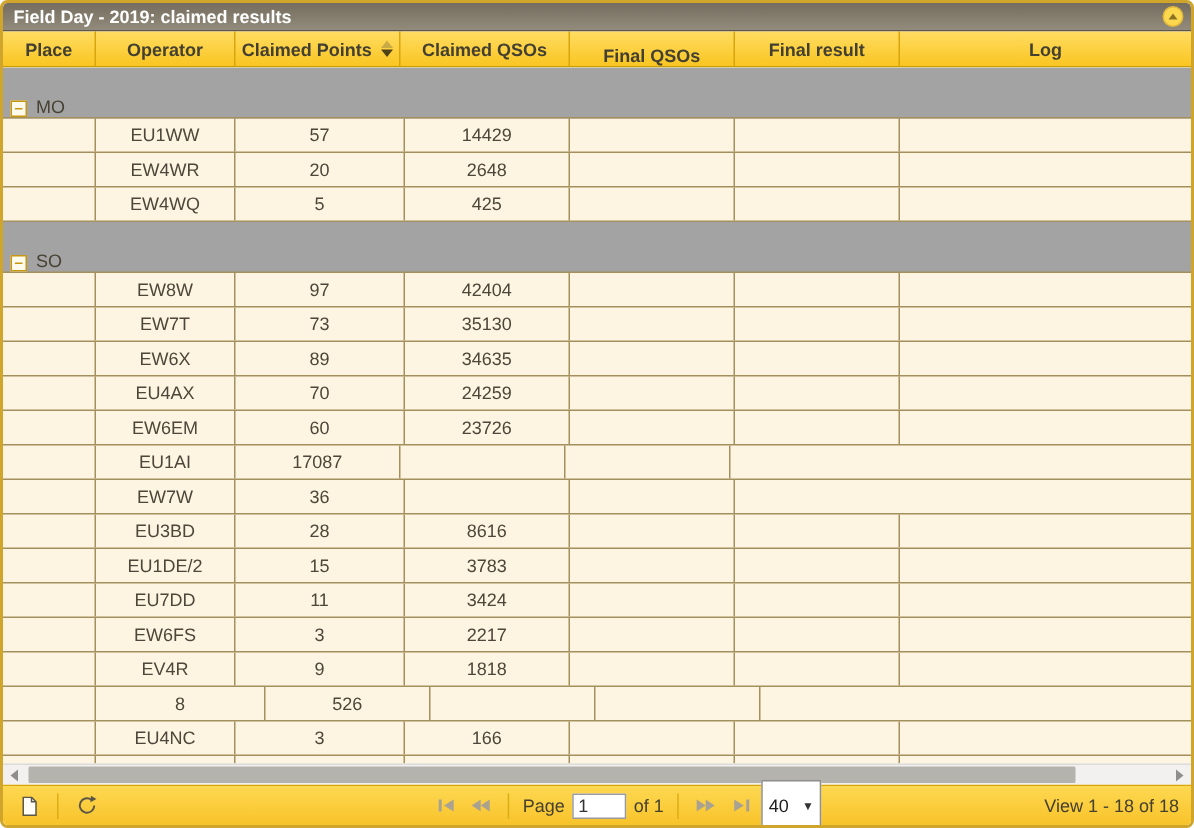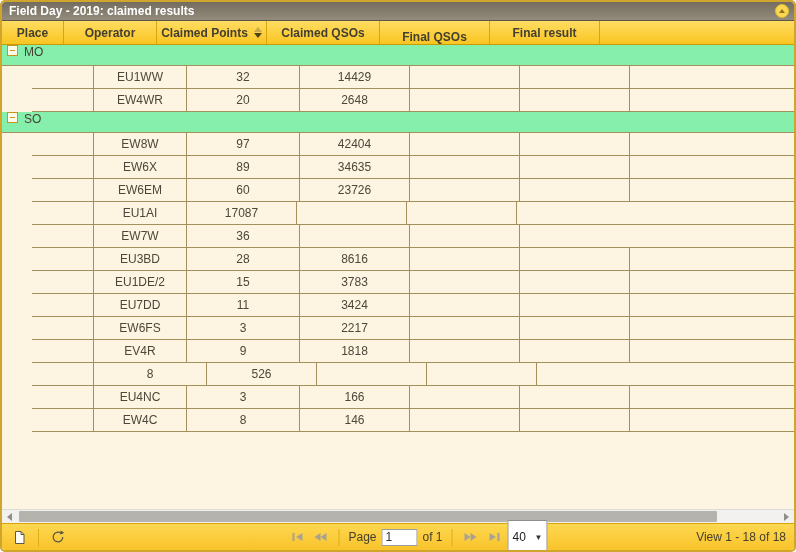--- a/index.html
+++ b/index.html
@@ -33,22 +33,22 @@
     font-size:12px;font-weight:bold;color:#444031;gap:4px;cursor:pointer;
   }
   .hcell.last{border-right:none;}
   .sortbox{display:flex;flex-direction:column;gap:1px;margin-left:2px;}
   .tri{width:0;height:0;border-left:4px solid transparent;border-right:4px solid transparent;}
   .tri.up{border-bottom:5px solid #8a7a43;opacity:.45;}
   .tri.down{border-top:5px solid #4e4218;opacity:.45;}
   .tri.on{opacity:1;}
   .gbody{flex:1;background:#fdf5e1;overflow:hidden;font-size:12px;color:#4c473a;}
   .row{display:flex;border-bottom:1px solid #a3905c;}
-  .data-row{height:23px;cursor:pointer;margin-left:30px;}
-  .group-row{height:21px;background:#86efac;align-items:flex-start;padding-left:5px;cursor:pointer;}
+  .data-row{height:23px;cursor:pointer;}
+  .group-row{height:34px;background:#a3a3a3;align-items:flex-end;padding-left:5px;cursor:pointer;}
   .cell{
     border-right:1px solid #a3905c;height:100%;
     display:flex;align-items:center;justify-content:center;overflow:hidden;
   }
   .cell.last{border-right:none;}
   .minusbox{
     width:11px;height:11px;border:1px solid #c79712;background:#fefaec;
     position:relative;margin-right:6px;flex:0 0 11px;
   }
   .minusbox::after{
@@ -119,63 +119,93 @@
       </div>
       <div class="hcell" style="width: 113px;">
         <span>Claimed QSOs</span>
       </div>
       <div class="hcell" style="width: 110px; align-items: flex-end;">
         <span>Final QSOs</span>
       </div>
       <div class="hcell" style="width: 110px;">
         <span>Final result</span>
       </div>
+      <div class="hcell last" style="width: 194px; flex: 1 1 0%;">
+        <span>Log</span>
+      </div>
     </div>
 
   <div class="gbody">
       <div class="row group-row">
         <span class="minusbox"></span>
         <span class="glabel">MO</span>
       </div>
       <div class="row data-row">
         <div class="cell" style="width: 62px;"></div>
         <div class="cell" style="width: 93px;">EU1WW</div>
-        <div class="cell" style="width: 113px;">32</div>
+        <div class="cell" style="width: 113px;">57</div>
         <div class="cell" style="width: 110px;">14429</div>
         <div class="cell" style="width: 110px;"></div>
         <div class="cell" style="width: 110px;"></div>
         <div class="cell last" style="width: 194px; flex: 1 1 0%;"></div>
       </div>
       <div class="row data-row">
         <div class="cell" style="width: 62px;"></div>
         <div class="cell" style="width: 93px;">EW4WR</div>
         <div class="cell" style="width: 113px;">20</div>
         <div class="cell" style="width: 110px;">2648</div>
         <div class="cell" style="width: 110px;"></div>
         <div class="cell" style="width: 110px;"></div>
         <div class="cell last" style="width: 194px; flex: 1 1 0%;"></div>
       </div>
+      <div class="row data-row">
+        <div class="cell" style="width: 62px;"></div>
+        <div class="cell" style="width: 93px;">EW4WQ</div>
+        <div class="cell" style="width: 113px;">5</div>
+        <div class="cell" style="width: 110px;">425</div>
+        <div class="cell" style="width: 110px;"></div>
+        <div class="cell" style="width: 110px;"></div>
+        <div class="cell last" style="width: 194px; flex: 1 1 0%;"></div>
+      </div>
       <div class="row group-row">
         <span class="minusbox"></span>
         <span class="glabel">SO</span>
       </div>
       <div class="row data-row">
         <div class="cell" style="width: 62px;"></div>
         <div class="cell" style="width: 93px;">EW8W</div>
         <div class="cell" style="width: 113px;">97</div>
         <div class="cell" style="width: 110px;">42404</div>
         <div class="cell" style="width: 110px;"></div>
         <div class="cell" style="width: 110px;"></div>
         <div class="cell last" style="width: 194px; flex: 1 1 0%;"></div>
       </div>
       <div class="row data-row">
         <div class="cell" style="width: 62px;"></div>
+        <div class="cell" style="width: 93px;">EW7T</div>
+        <div class="cell" style="width: 113px;">73</div>
+        <div class="cell" style="width: 110px;">35130</div>
+        <div class="cell" style="width: 110px;"></div>
+        <div class="cell" style="width: 110px;"></div>
+        <div class="cell last" style="width: 194px; flex: 1 1 0%;"></div>
+      </div>
+      <div class="row data-row">
+        <div class="cell" style="width: 62px;"></div>
         <div class="cell" style="width: 93px;">EW6X</div>
         <div class="cell" style="width: 113px;">89</div>
         <div class="cell" style="width: 110px;">34635</div>
+        <div class="cell" style="width: 110px;"></div>
+        <div class="cell" style="width: 110px;"></div>
+        <div class="cell last" style="width: 194px; flex: 1 1 0%;"></div>
+      </div>
+      <div class="row data-row">
+        <div class="cell" style="width: 62px;"></div>
+        <div class="cell" style="width: 93px;">EU4AX</div>
+        <div class="cell" style="width: 113px;">70</div>
+        <div class="cell" style="width: 110px;">24259</div>
         <div class="cell" style="width: 110px;"></div>
         <div class="cell" style="width: 110px;"></div>
         <div class="cell last" style="width: 194px; flex: 1 1 0%;"></div>
       </div>
       <div class="row data-row">
         <div class="cell" style="width: 62px;"></div>
         <div class="cell" style="width: 93px;">EW6EM</div>
         <div class="cell" style="width: 113px;">60</div>
         <div class="cell" style="width: 110px;">23726</div>
         <div class="cell" style="width: 110px;"></div>

